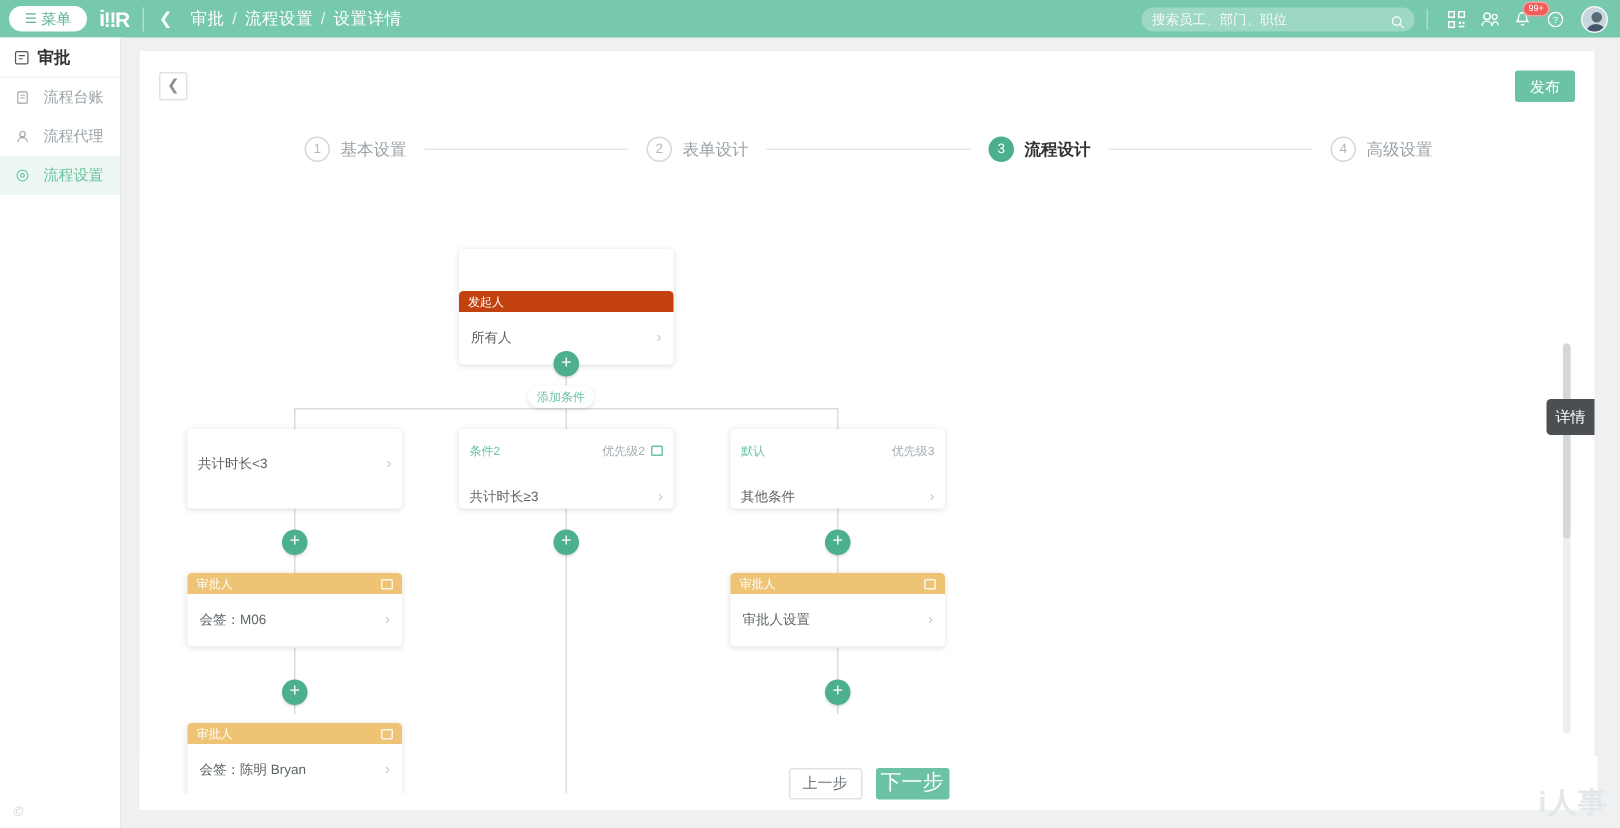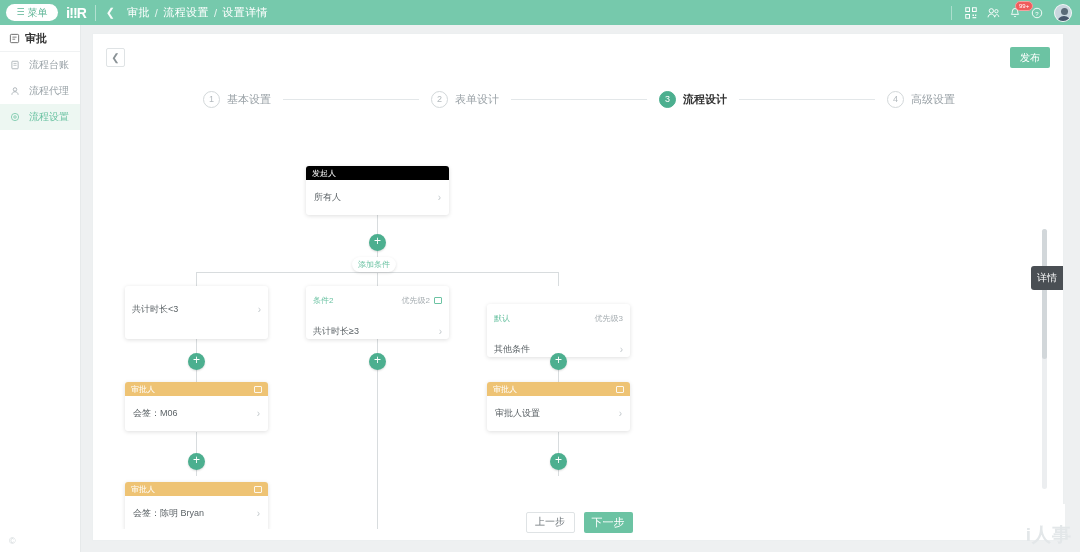--- a/index.html
+++ b/index.html
@@ -158,21 +158,21 @@
   .node {
     position: absolute; width: 143px; background: #fff;
     border-radius: 3px; box-shadow: 0 1px 4px rgba(0,0,0,.13);
     cursor: pointer; z-index: 5;
   }
   .node-head {
     height: 14px; border-radius: 3px 3px 0 0;
     display: flex; align-items: center; justify-content: space-between;
     padding: 0 6px; font-size: 8px; color: #fff;
   }
-  .node-head.blue { background: #000000; }
+  .node-head.blue { background: #c2410c; margin-top: 28px; }
   .node-head.amber { background: #eec374; }
   .node-head .hicon {
     width: 8px; height: 7px; border: 1px solid rgba(255,255,255,.85);
     border-radius: 1px; display: inline-block;
   }
   .node-body {
     height: 35px; display: flex; align-items: center; justify-content: space-between;
     padding: 0 8px; font-size: 9px; color: #5c6367;
   }
   .node-body .arrow { color: #c4cacd; font-size: 10px; }
@@ -219,21 +219,21 @@
     display: flex; align-items: center; justify-content: center; gap: 9px;
     background: #ffffff;
   }
   .btn-prev {
     width: 49px; height: 21px; background: #fff; border: 1px solid #dfe3e5;
     border-radius: 2px; font-size: 10px; color: #6a7176; cursor: pointer;
     font-family: "Liberation Sans", sans-serif;
   }
   .btn-next {
     width: 49px; height: 21px; background: #6cc3a3; border: none;
-    border-radius: 2px; font-size: 11px; color: #fff; cursor: pointer;
+    border-radius: 2px; font-size: 14px; color: #fff; cursor: pointer;
     font-family: "Liberation Sans", sans-serif;
   }
   .watermark {
     position: absolute; right: 8px; bottom: 4px;
     font-size: 19px; color: #e3e7e9; font-weight: bold; letter-spacing: 1px;
     user-select: none;
   }
 </style>
 </head>
 <body>
@@ -252,20 +252,29 @@
   <div class="back-chevron">❮</div>
   <div class="breadcrumb">
     <span class="crumb">审批</span>
     <span class="sep">/</span>
     <span class="crumb">流程设置</span>
     <span class="sep">/</span>
     <span class="crumb">设置详情</span>
   </div>
 
   <div class="topbar-right">
+    <div class="searchbox">
+      <input type="text" placeholder="搜索员工、部门、职位" style="">
+      <span class="s-icon">
+        <svg width="10" height="10" viewBox="0 0 16 16">
+            <circle cx="6.5" cy="6.5" r="4.5" fill="none" stroke="#fff" stroke-width="1.4"></circle>
+            <line x1="10" y1="10" x2="14" y2="14" stroke="#fff" stroke-width="1.4"></line>
+          </svg>
+      </span>
+    </div>
     <div class="vsep"></div>
     <div class="ticon">
       <svg width="12" height="12" viewBox="0 0 16 16">
         <rect x="1" y="1" width="5" height="5" fill="none" stroke="#fff" stroke-width="1.3"></rect>
         <rect x="10" y="1" width="5" height="5" fill="none" stroke="#fff" stroke-width="1.3"></rect>
         <rect x="1" y="10" width="5" height="5" fill="none" stroke="#fff" stroke-width="1.3"></rect>
         <rect x="10" y="10" width="2" height="2" fill="#fff"></rect>
           <rect x="13.5" y="10" width="1.5" height="2" fill="#fff"></rect>
         <rect x="10" y="13.5" width="5" height="1.5" fill="#fff"></rect>
       </svg>
@@ -419,21 +428,21 @@
           <span>优先级2</span>
           <span class="cicon"></span>
         </span>
       </div>
       <div class="cond-body">
         <span>共计时长≥3</span>
         <span class="arrow">›</span>
       </div>
     </div>
 
-    <div class="cond" style="left:394px; top:175px;">
+    <div class="cond" style="left:394px; top:157px;">
       <div class="cond-head">
         <span class="ctitle">默认</span>
         <span class="cright">
           <span>优先级3</span>
         </span>
       </div>
       <div class="cond-body">
         <span>其他条件</span>
         <span class="arrow">›</span>
       </div>

